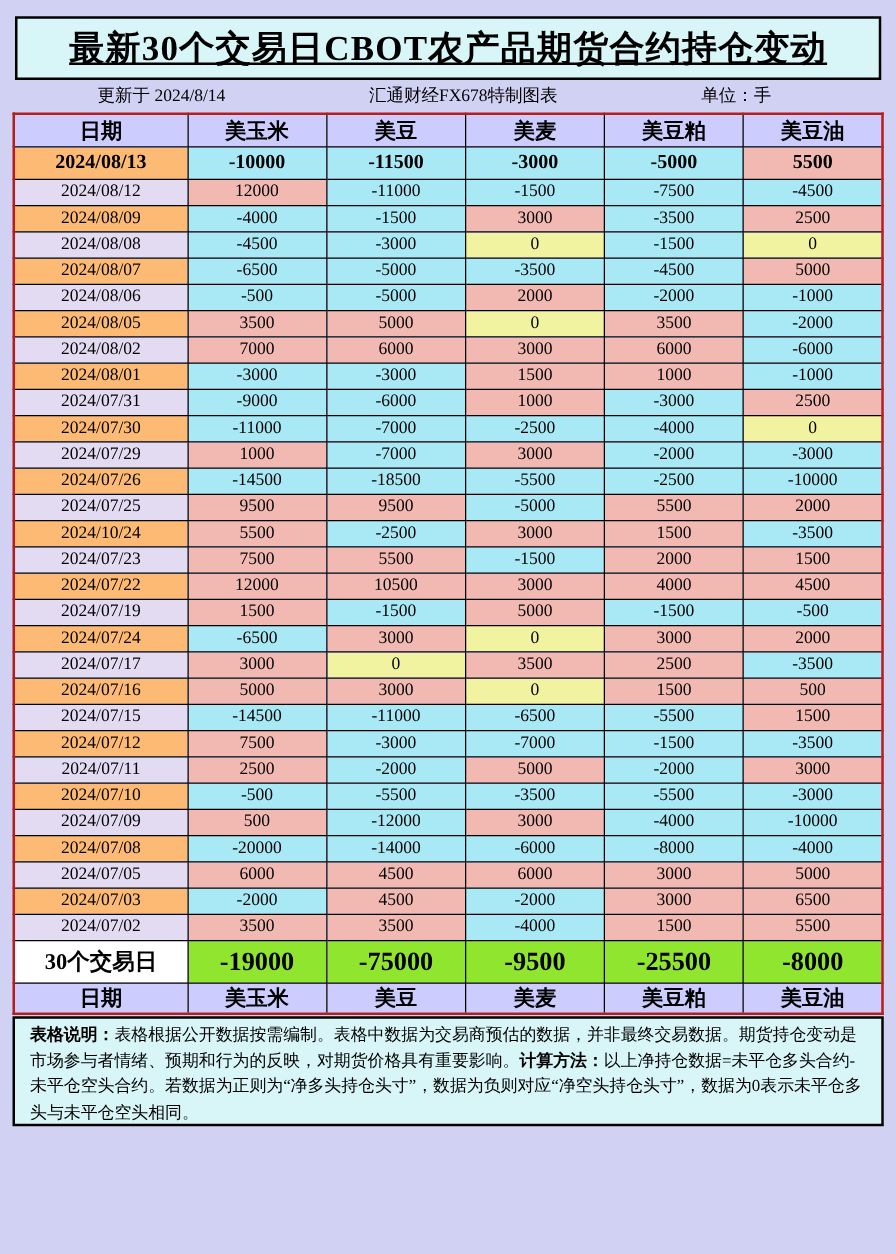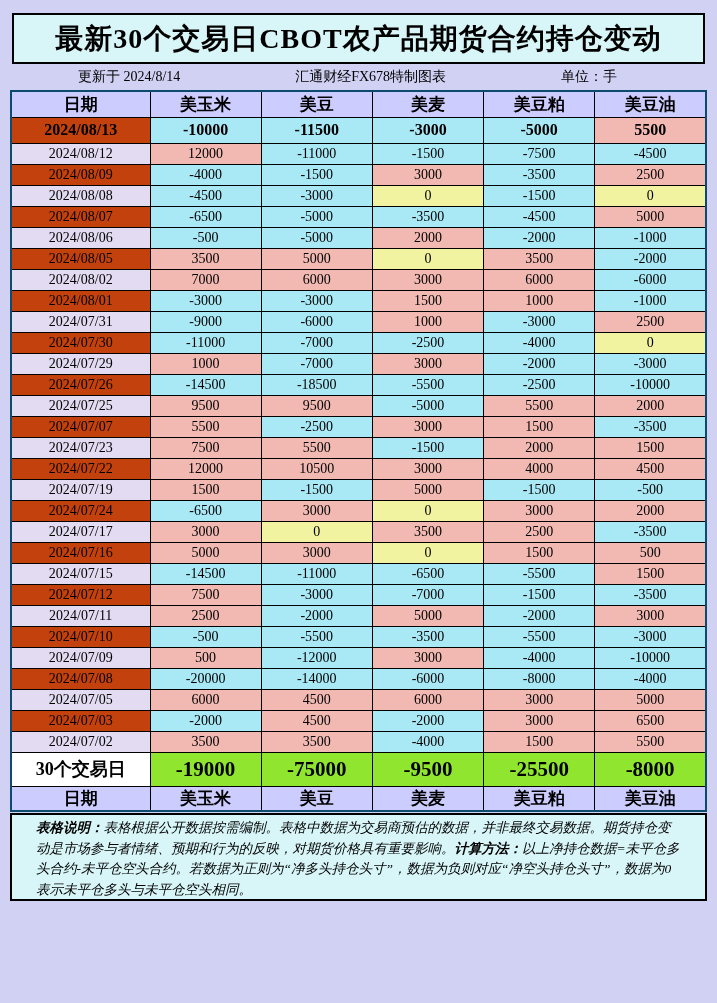--- a/index.html
+++ b/index.html
@@ -10,66 +10,65 @@
     color:#000;
     overflow:hidden;
   }
   .page{padding-top:13px;}
   .title-box{
     margin:0 12px;
     height:47px;
     border:2px solid #000;
     background:#D8F5F8;
     display:flex;align-items:center;justify-content:center;
-    font-weight:bold;font-size:28px;letter-spacing:1px;
+    font-weight:bold;font-size:28px;letter-spacing:1px;text-decoration:underline;
   }
   .subheader{
     margin:0 12px;height:26px;
     display:flex;align-items:center;
     font-size:14px;
   }
   .subheader .updated{margin-left:66px;}
   .subheader .source{flex:1;text-align:center;}
   .subheader .unit{margin-right:88px;}
   table.grid{
     margin:0 10px;width:697px;
     border-collapse:collapse;table-layout:fixed;
-    border:2px solid #0c4a6e;
+    border:2px solid #b91c1c;
     font-size:14px;
   }
   table.grid th,table.grid td{
     border:1px solid #000;
     text-align:center;vertical-align:middle;
     padding:0;overflow:hidden;white-space:nowrap;
   }
   col.c-date{width:139px;}
   tr.head-row{height:26px;background:#CCCCFF;}
   tr.head-row th{font-size:17px;font-weight:bold;}
   tr.data-row{height:21px;}
-  tr.data-row td.date{background:#c2410c;}
+  tr.data-row td.date{background:#fdba74;}
   tr.data-row.alt td.date{background:#E3DBF2;}
   tr.row-first{height:26px;}
   tr.row-first td{font-weight:bold;font-size:16px;}
   td.pos{background:#F2B9B2;}
   td.neg{background:#A9E8F5;}
   td.zer{background:#F1F3A1;}
   tr.total-row{height:34px;}
   tr.total-row td.total-label{background:#FFFFFF;font-weight:bold;font-size:18px;}
   tr.total-row td.tot{background:#90E62F;font-weight:bold;font-size:21px;}
   tr.foot-head{height:25px;background:#CCCCFF;}
   tr.foot-head td{font-size:17px;font-weight:bold;}
   .note-box{
     margin:1px 10px 0;
     border:2px solid #000;
     background:#D8F5F8;
-    padding:3px 24px 4px;
+    padding:3px 12px 4px;
     font-size:13.5px;line-height:20.5px;
     height:77px;
     text-align:left;
-    font-style:italic;
   }
   .note-box b{font-weight:bold;}
 </style>
 </head>
 <body>
 
 <div class="page">
 
   <div class="title-box">
     <span>最新30个交易日CBOT农产品期货合约持仓变动</span>
@@ -207,21 +206,21 @@
         </tr>
         <tr class="data-row alt">
           <td class="date">2024/07/25</td>
           <td class="pos">9500</td>
           <td class="pos">9500</td>
           <td class="neg">-5000</td>
           <td class="pos">5500</td>
           <td class="pos">2000</td>
         </tr>
         <tr class="data-row">
-          <td class="date">2024/07/07</td>
+          <td class="date">2024/10/24</td>
           <td class="pos">5500</td>
           <td class="neg">-2500</td>
           <td class="pos">3000</td>
           <td class="pos">1500</td>
           <td class="neg">-3500</td>
         </tr>
         <tr class="data-row alt">
           <td class="date">2024/07/23</td>
           <td class="pos">7500</td>
           <td class="pos">5500</td>

